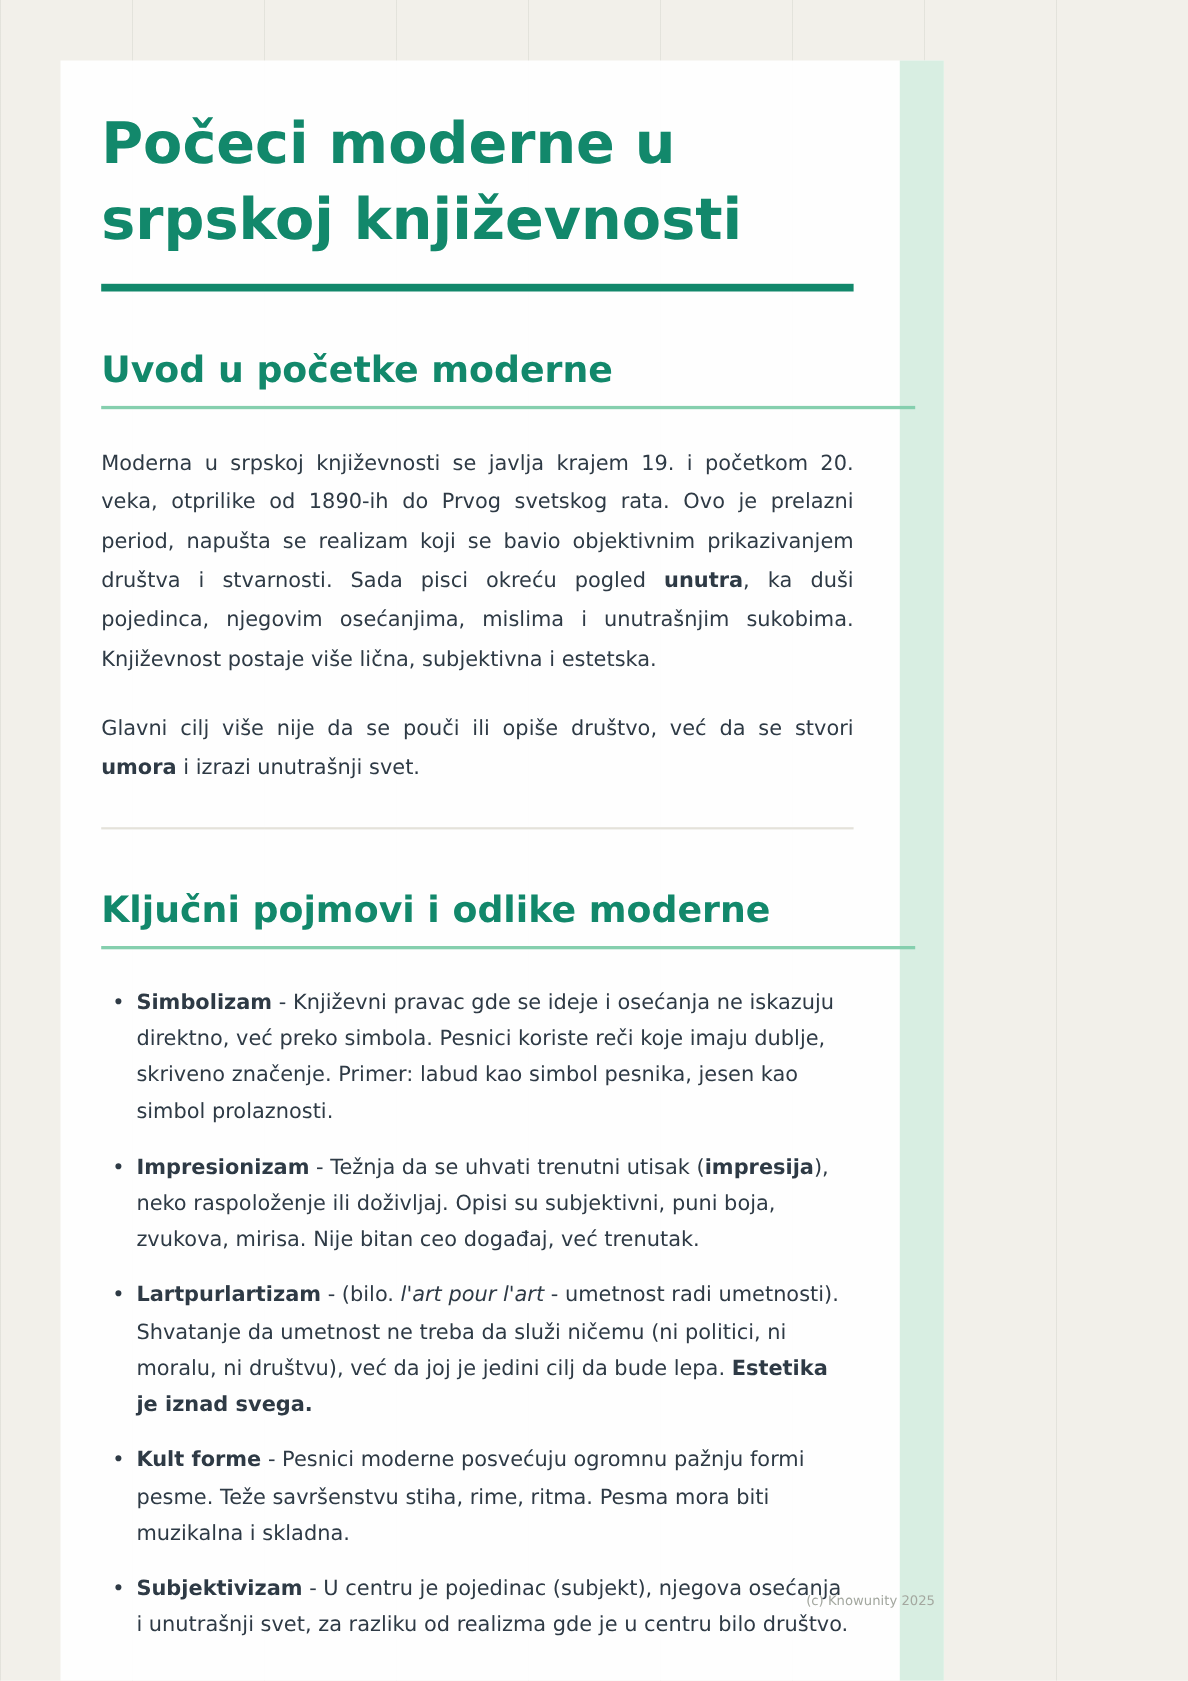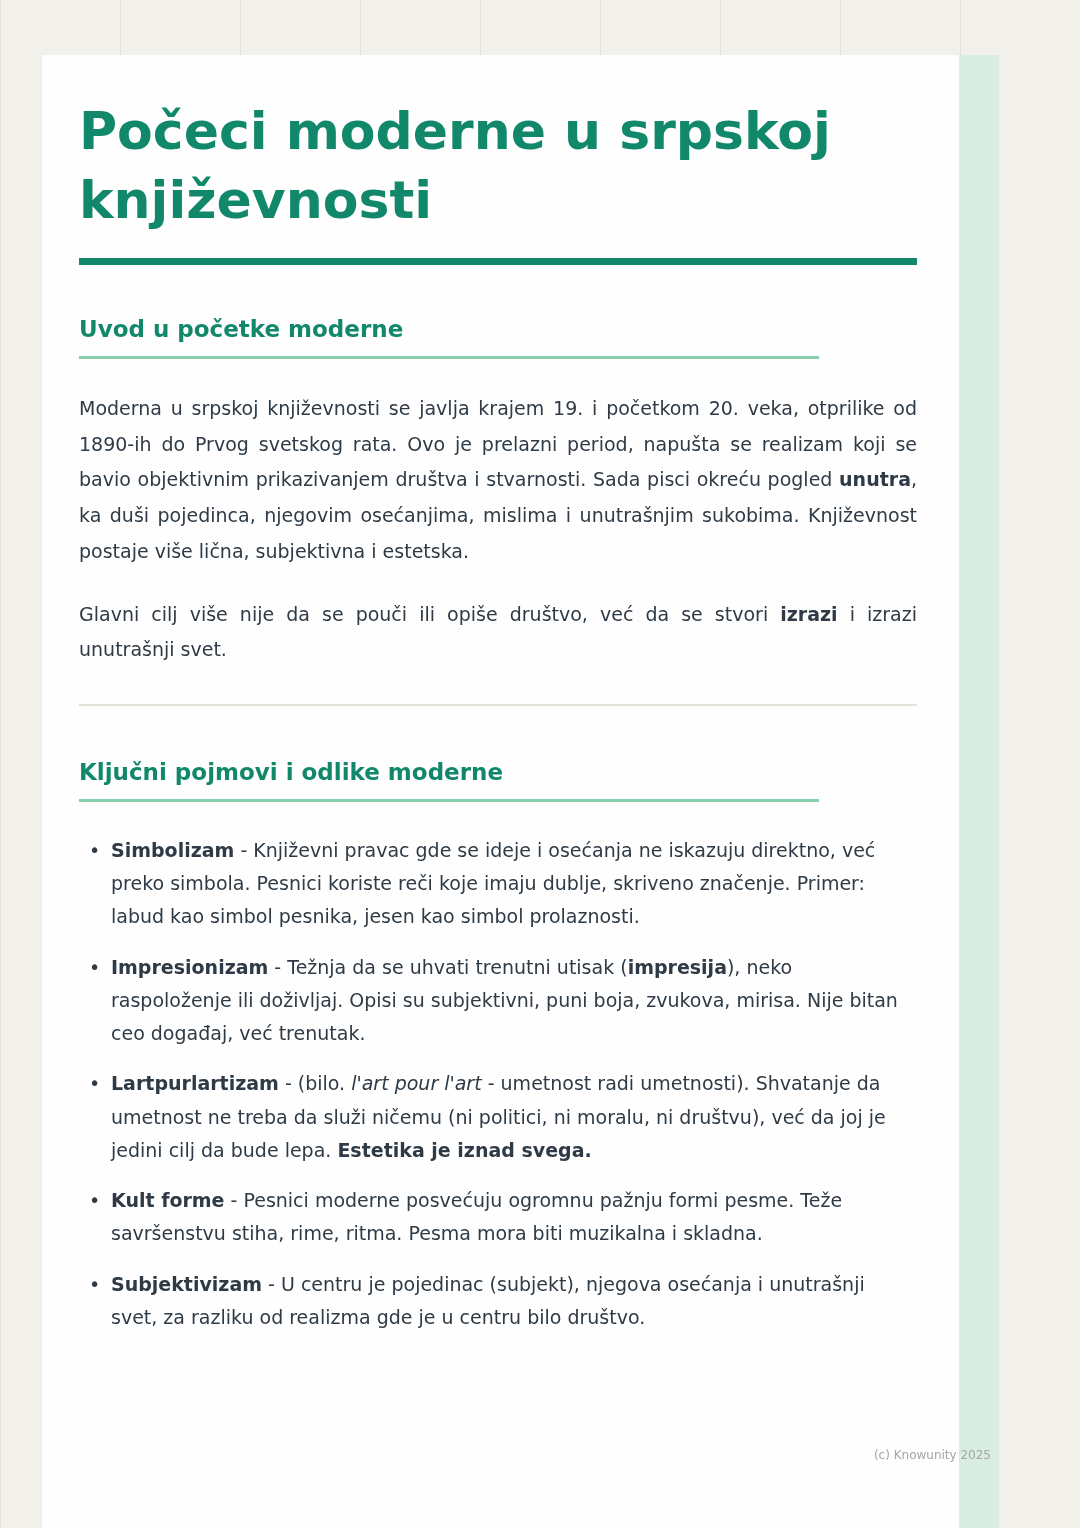--- a/index.html
+++ b/index.html
@@ -18,42 +18,42 @@
     font-family:"DejaVu Sans","Liberation Sans",sans-serif;
   }
   body::before{
     content:"";position:absolute;inset:0;
     background:repeating-linear-gradient(90deg,
       rgba(175,180,168,0.22) 0px, rgba(175,180,168,0.22) 1px,
       transparent 1px, transparent 120px);
     pointer-events:none;
   }
   .page{
-    position:absolute;left:42px;top:55px;width:957px;height:1473px;
+    position:absolute;left:55px;top:55px;width:803px;height:1473px;
     background:rgba(255,255,255,0.93);
   }
   .accent-stripe{
     position:absolute;top:0;right:0;width:40px;height:100%;
     background:var(--stripe);
   }
   .content{
     position:relative;padding:42px 82px 20px 37px;
   }
   h1{
     margin:0;
     font-size:52px;line-height:1.32;font-weight:700;
     color:var(--accent);
   }
   .title-rule{
     height:7px;background:var(--accent);
     margin:24px 0 50px 0;
   }
   h2{
     margin:0 0 12px 0;
-    font-size:23px;line-height:1.25;font-weight:700;
+    font-size:33px;line-height:1.25;font-weight:700;
     color:var(--accent);
   }
   .heading-underline{
     height:3px;width:740px;background:var(--accent-light);
     margin:0 0 32px 0;
   }
   p{
     margin:0 0 27px 0;
     font-size:19px;line-height:1.88;color:var(--text);
   }
@@ -84,21 +84,21 @@
   <div class="accent-stripe"></div>
 
   <div class="content">
     <h1>Počeci moderne u srpskoj književnosti</h1>
     <div class="title-rule"></div>
 
     <section>
       <h2>Uvod u početke moderne</h2>
       <div class="heading-underline"></div>
       <p class="justify"><span>Moderna u srpskoj književnosti se javlja krajem 19. i početkom 20. veka, otprilike od 1890-ih do Prvog svetskog rata. Ovo je prelazni period, napušta se realizam koji se bavio objektivnim prikazivanjem društva i stvarnosti. Sada pisci okreću pogled </span><span style="font-weight: 700;">unutra</span><span>, ka duši pojedinca, njegovim osećanjima, mislima i unutrašnjim sukobima. Književnost postaje više lična, subjektivna i estetska.</span></p>
-      <p class="justify"><span>Glavni cilj više nije da se pouči ili opiše društvo, već da se stvori </span><span style="font-weight: 700;">izrazi</span><span> i izrazi unutrašnji svet.</span></p>
+      <p class="justify"><span>Glavni cilj više nije da se pouči ili opiše društvo, već da se stvori </span><span style="font-weight: 700;">umora</span><span> i izrazi unutrašnji svet.</span></p>
     </section>
 
     <div class="section-divider"></div>
 
     <section>
       <h2>Ključni pojmovi i odlike moderne</h2>
       <div class="heading-underline"></div>
       <ul>
         <li><span style="font-weight: 700;">Simbolizam</span><span> - Književni pravac gde se ideje i osećanja ne iskazuju direktno, već preko </span><span style="font-weight: 400; text-align: center;">simbola</span><span>. Pesnici koriste reči koje imaju dublje, skriveno značenje. Primer: labud kao simbol pesnika, jesen kao simbol prolaznosti.</span></li>
         <li><span style="font-weight: 700;">Impresionizam</span><span> - Težnja da se uhvati trenutni utisak (</span><span style="font-weight: 700;">impresija</span><span>), neko raspoloženje ili doživljaj. Opisi su subjektivni, puni boja, zvukova, mirisa. Nije bitan ceo događaj, već trenutak.</span></li>

